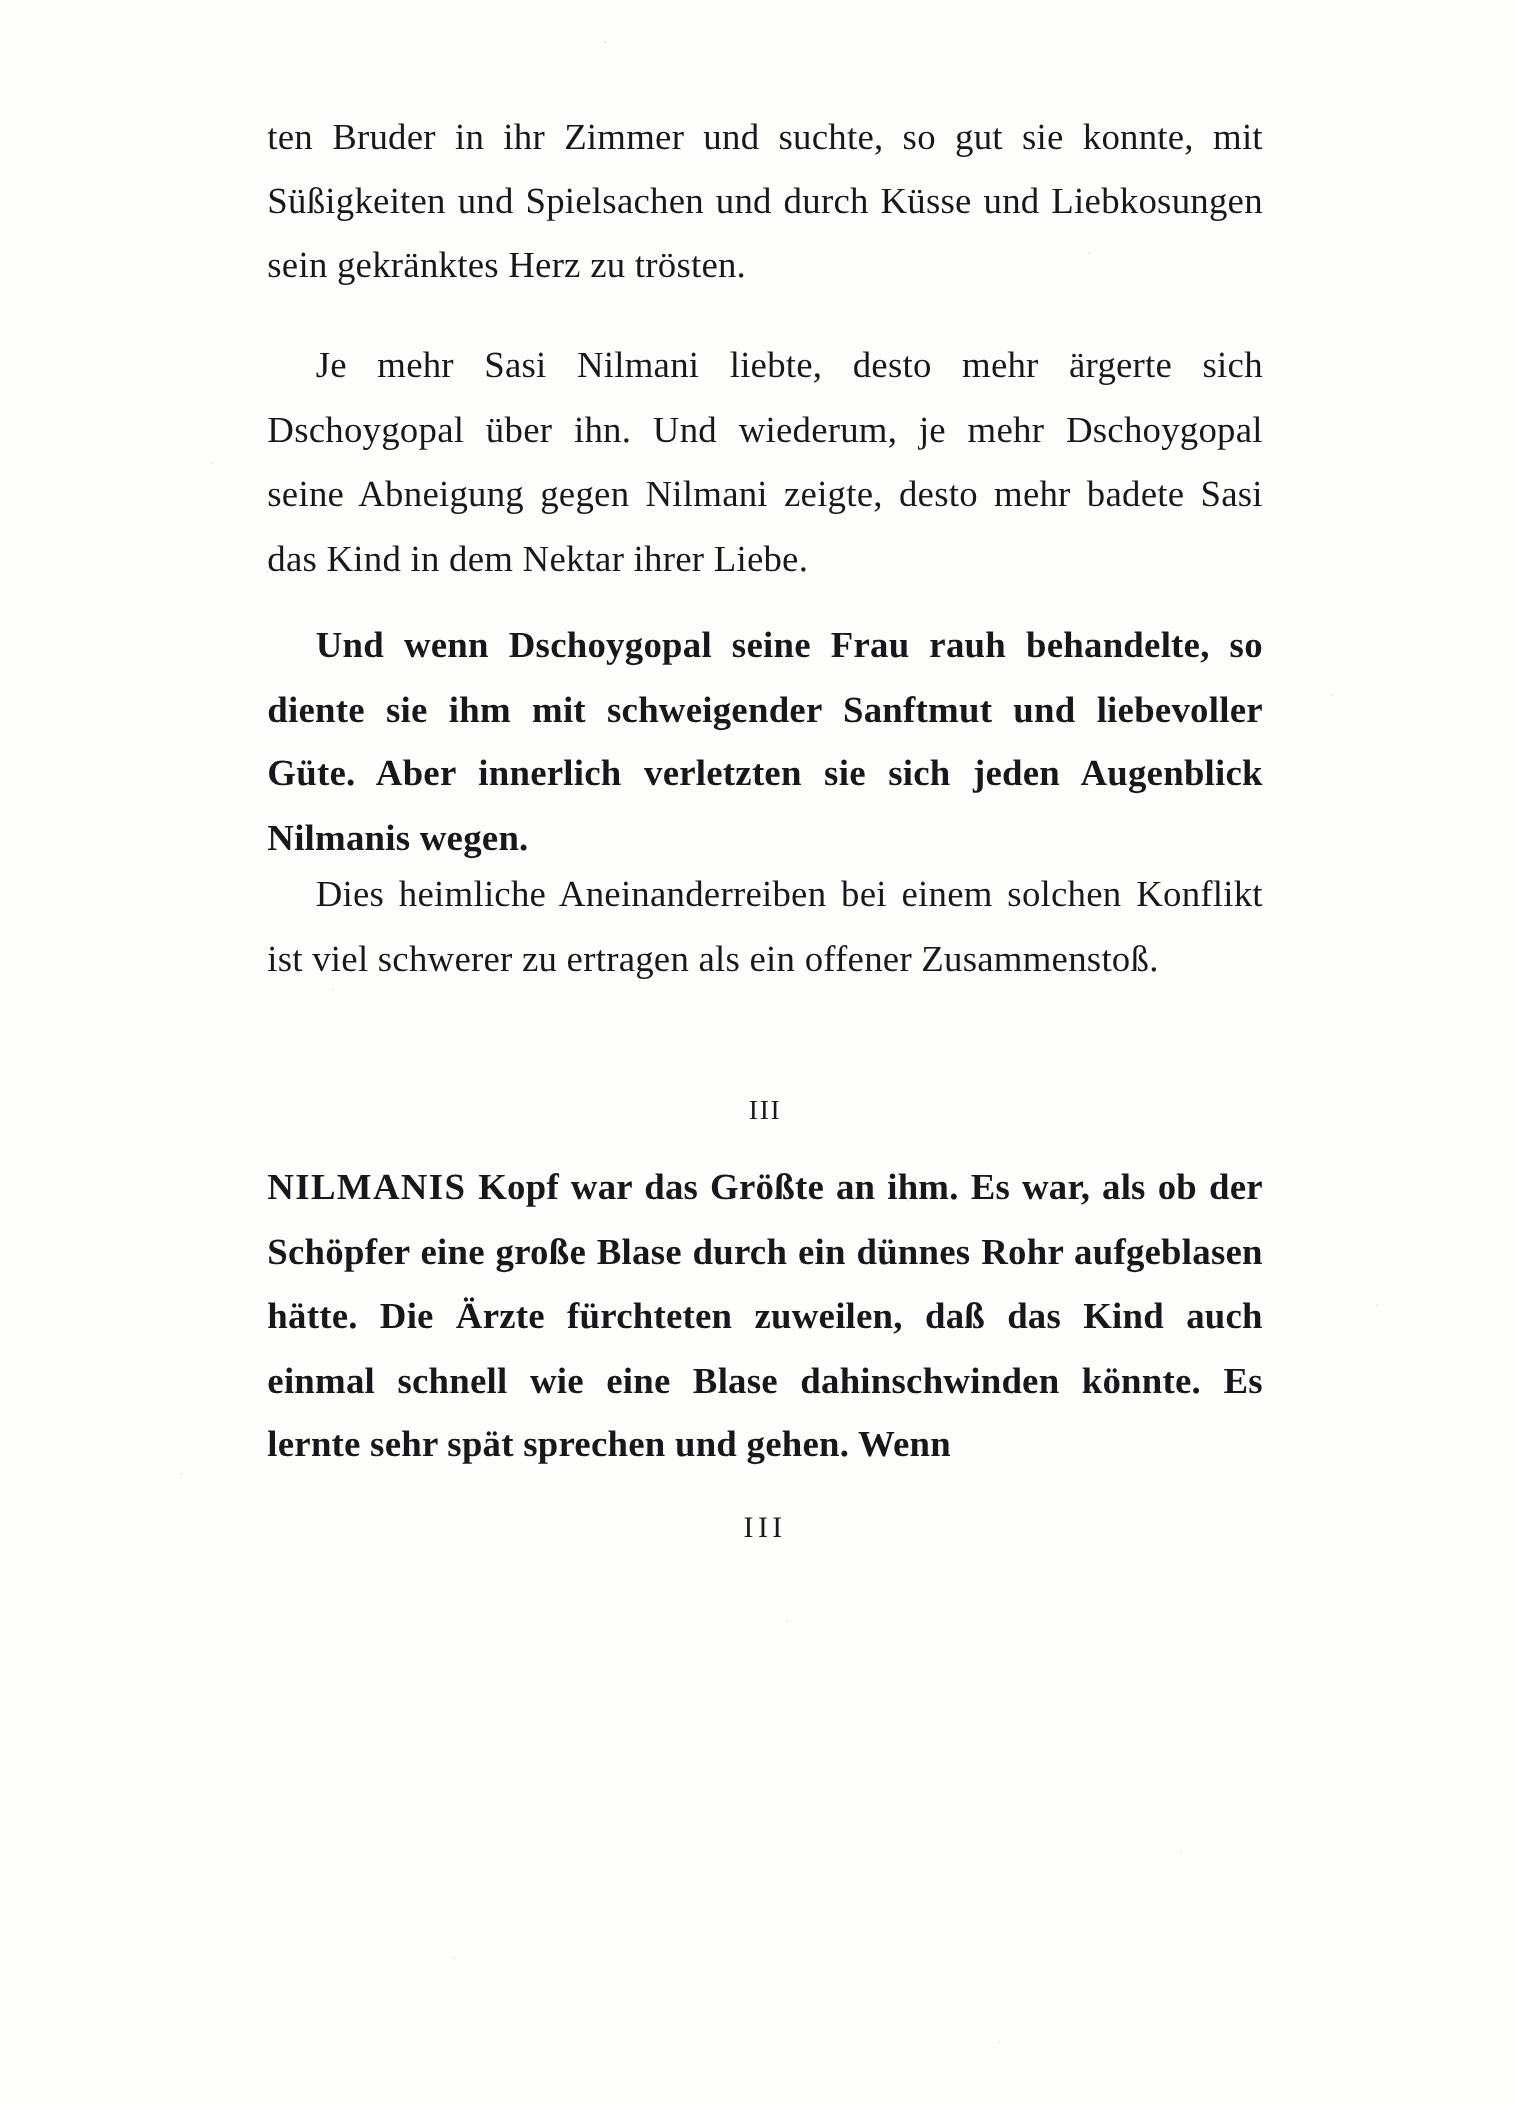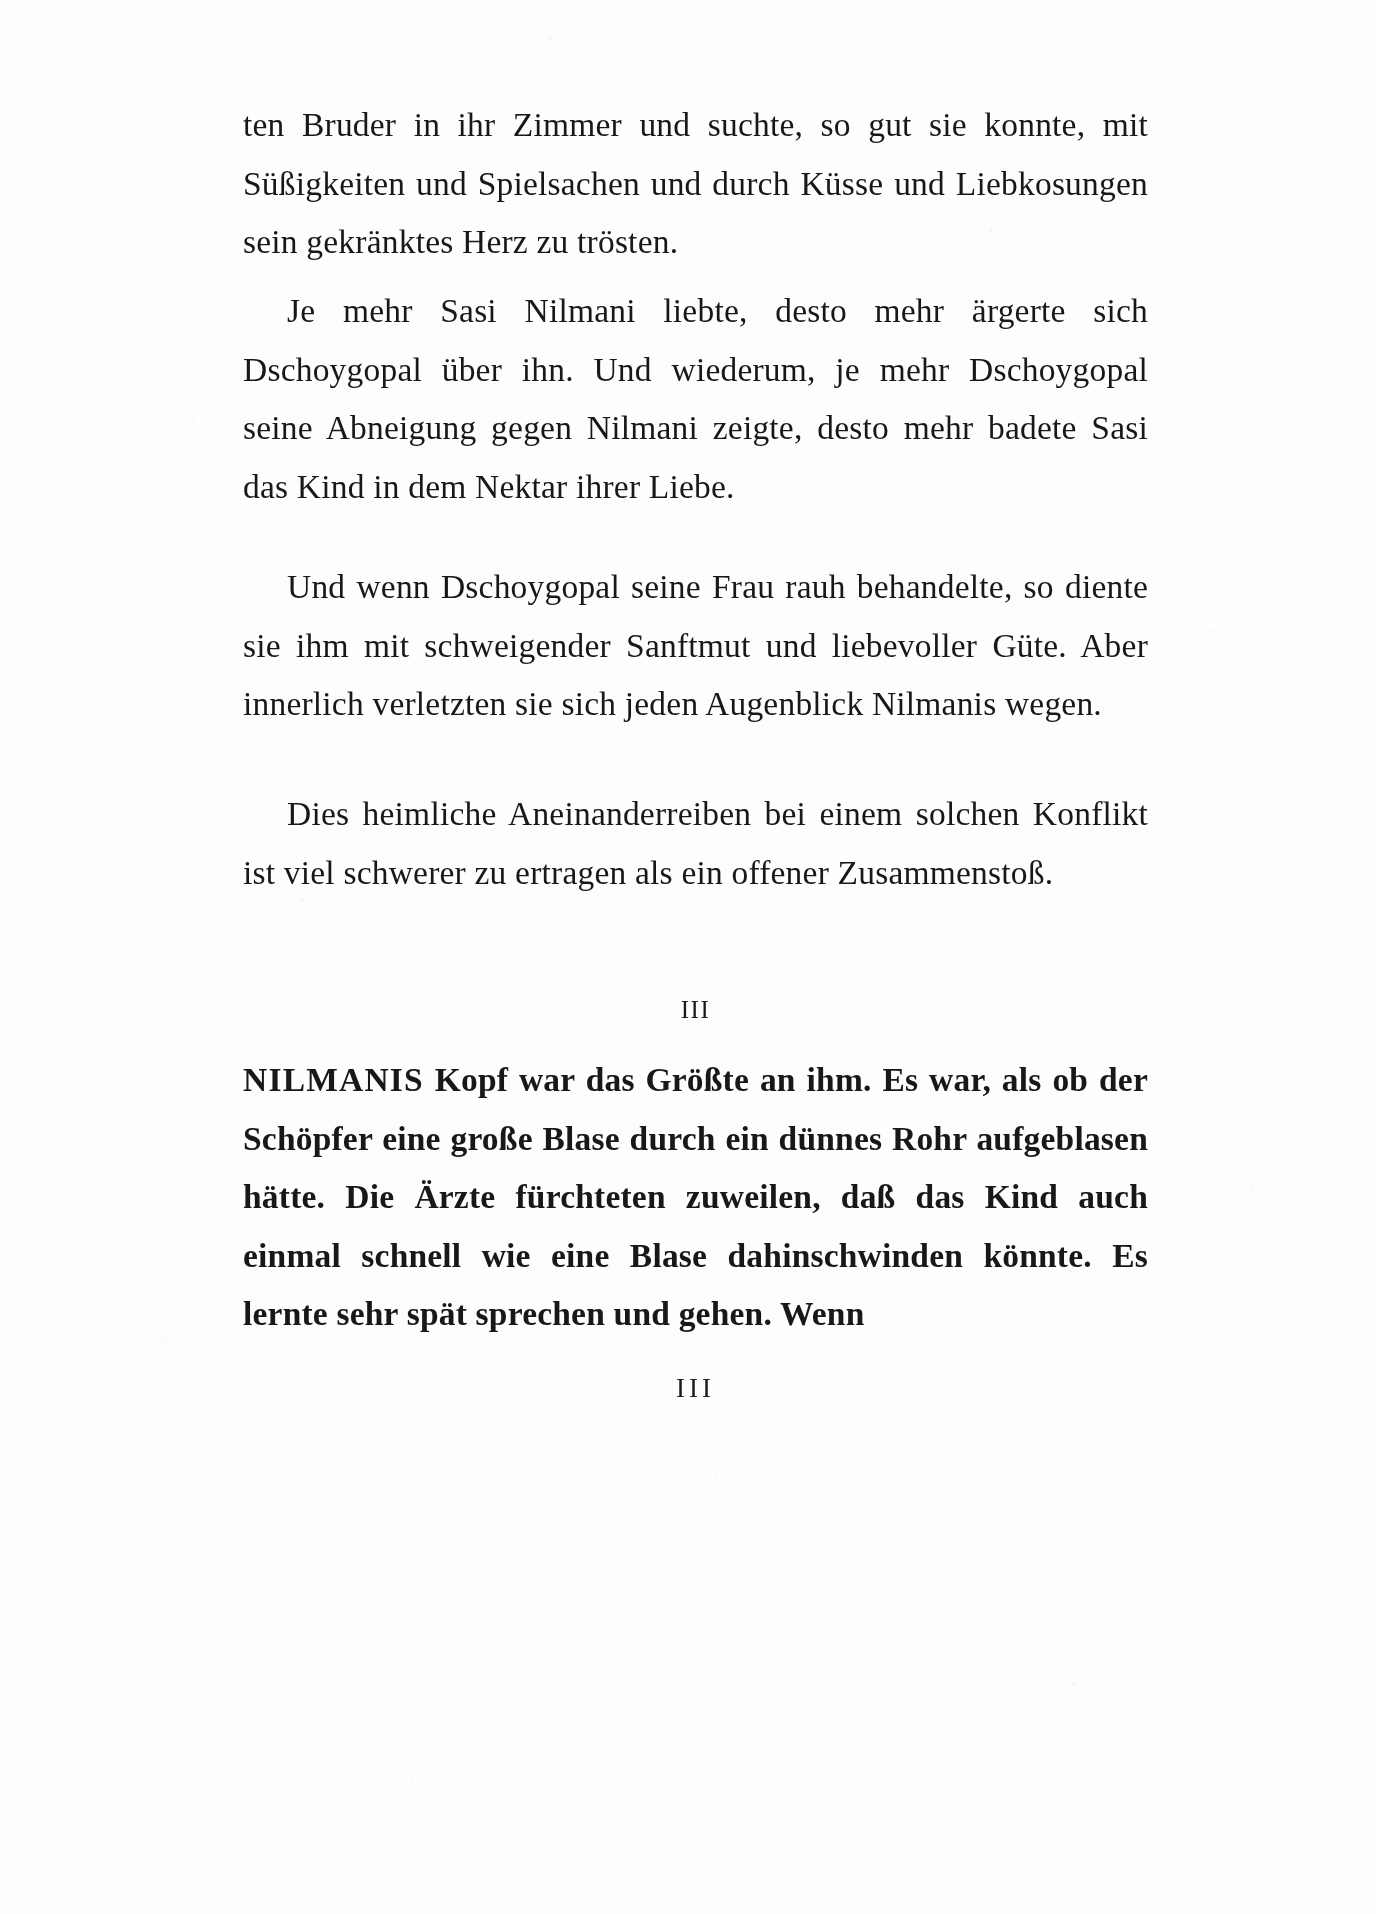--- a/index.html
+++ b/index.html
@@ -93,23 +93,23 @@
 </head>
 <body>
 
 <div class="page">
   <div class="paper-grain"></div>
 
   <div class="text-block">
 
     <p class="para p1" style="position:absolute; top:0px;">ten Bruder in ihr Zimmer und suchte, so gut sie konnte, mit Süßigkeiten und Spielsachen und durch Küsse und Liebkosungen sein gekränktes Herz zu trösten.</p>
 
-    <p class="para indent" style="position:absolute; top:186px;">Je mehr Sasi Nilmani liebte, desto mehr ärgerte sich Dschoygopal über ihn. Und wiederum, je mehr Dschoygopal seine Abneigung gegen Nilmani zeigte, desto mehr badete Sasi das Kind in dem Nektar ihrer Liebe.</p>
+    <p class="para indent" style="position:absolute; top:208px;">Je mehr Sasi Nilmani liebte, desto mehr ärgerte sich Dschoygopal über ihn. Und wiederum, je mehr Dschoygopal seine Abneigung gegen Nilmani zeigte, desto mehr badete Sasi das Kind in dem Nektar ihrer Liebe.</p>
 
-    <p class="para indent" style="position:absolute; top:462px;">Und wenn Dschoygopal seine Frau rauh behandelte, so diente sie ihm mit schweigender Sanftmut und liebevoller Güte. Aber innerlich verletzten sie sich jeden Augenblick Nilmanis wegen.</p>
+    <p class="para indent" style="position:absolute; top:462px;font-weight:bold;">Und wenn Dschoygopal seine Frau rauh behandelte, so diente sie ihm mit schweigender Sanftmut und liebevoller Güte. Aber innerlich verletzten sie sich jeden Augenblick Nilmanis wegen.</p>
 
     <p class="para indent" style="position:absolute; top:689px;">Dies heimliche Aneinanderreiben bei einem solchen Konflikt ist viel schwerer zu ertragen als ein offener Zusammenstoß.</p>
 
     <div class="section-number" style="top:900px;">III</div>
 
     <div class="section-body" style="top:955px;">
       <p class="para" style="margin:0;font-weight:bold;">
         <span class="smallcaps-lead">NILMANIS</span><span> Kopf war das Größte an ihm. Es war, als ob der Schöpfer eine große Blase durch ein dünnes Rohr aufgeblasen hätte. Die Ärzte fürchteten zuweilen, daß das Kind auch einmal schnell wie eine Blase dahinschwinden könnte. Es lernte sehr spät sprechen und gehen. Wenn</span>
       </p>
     </div>

